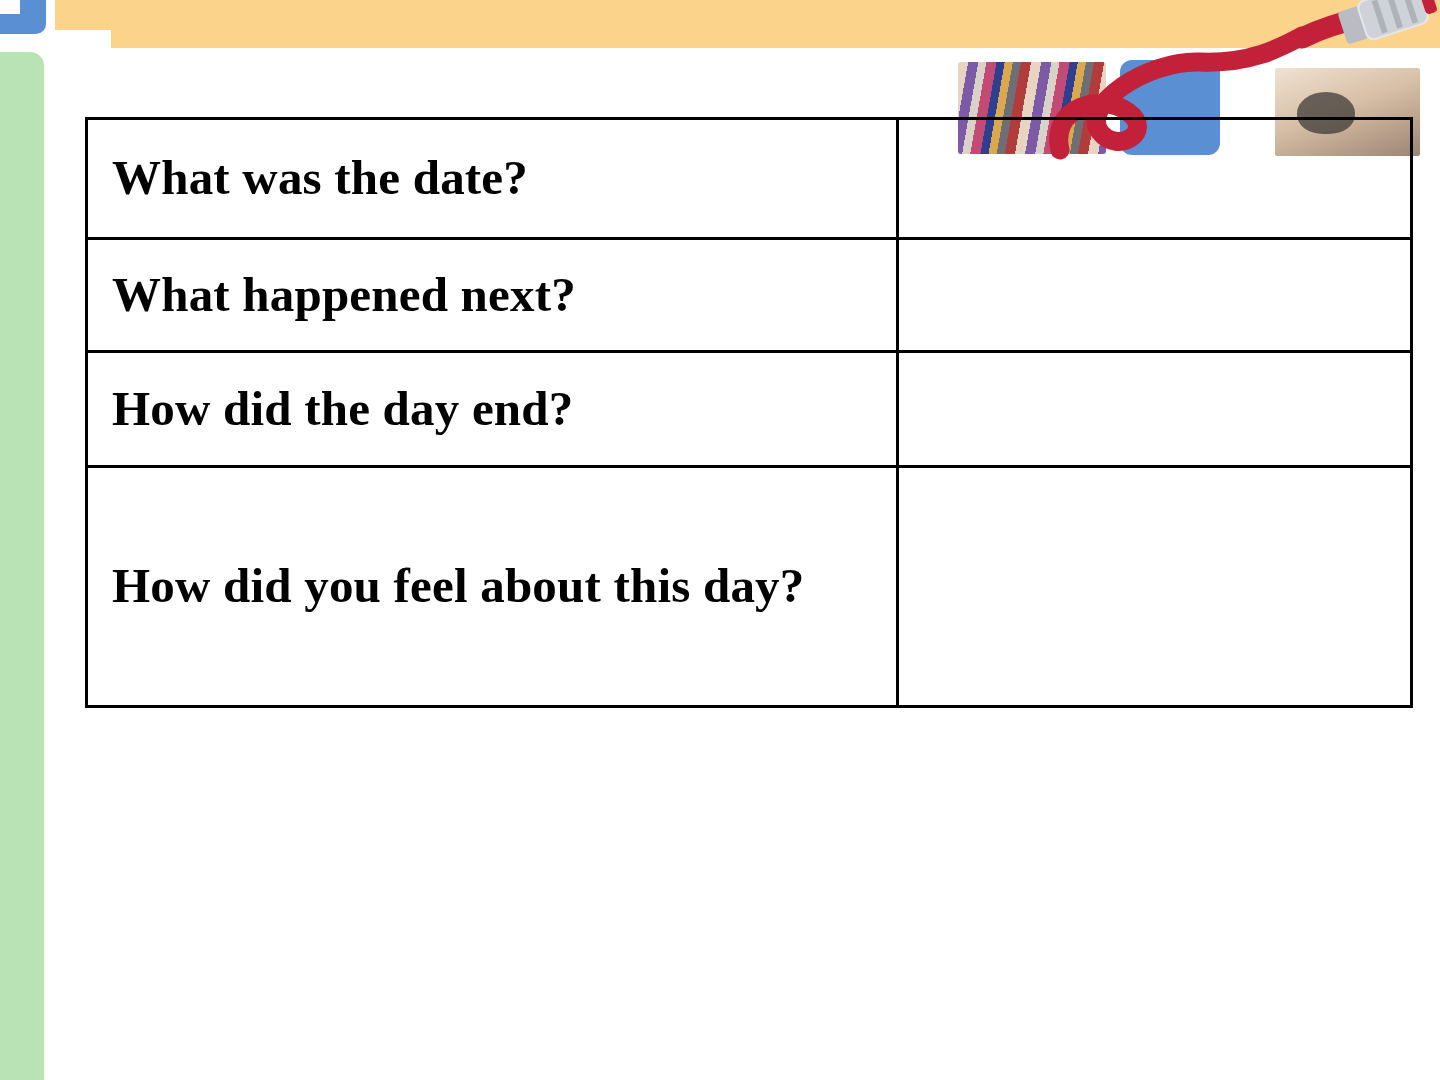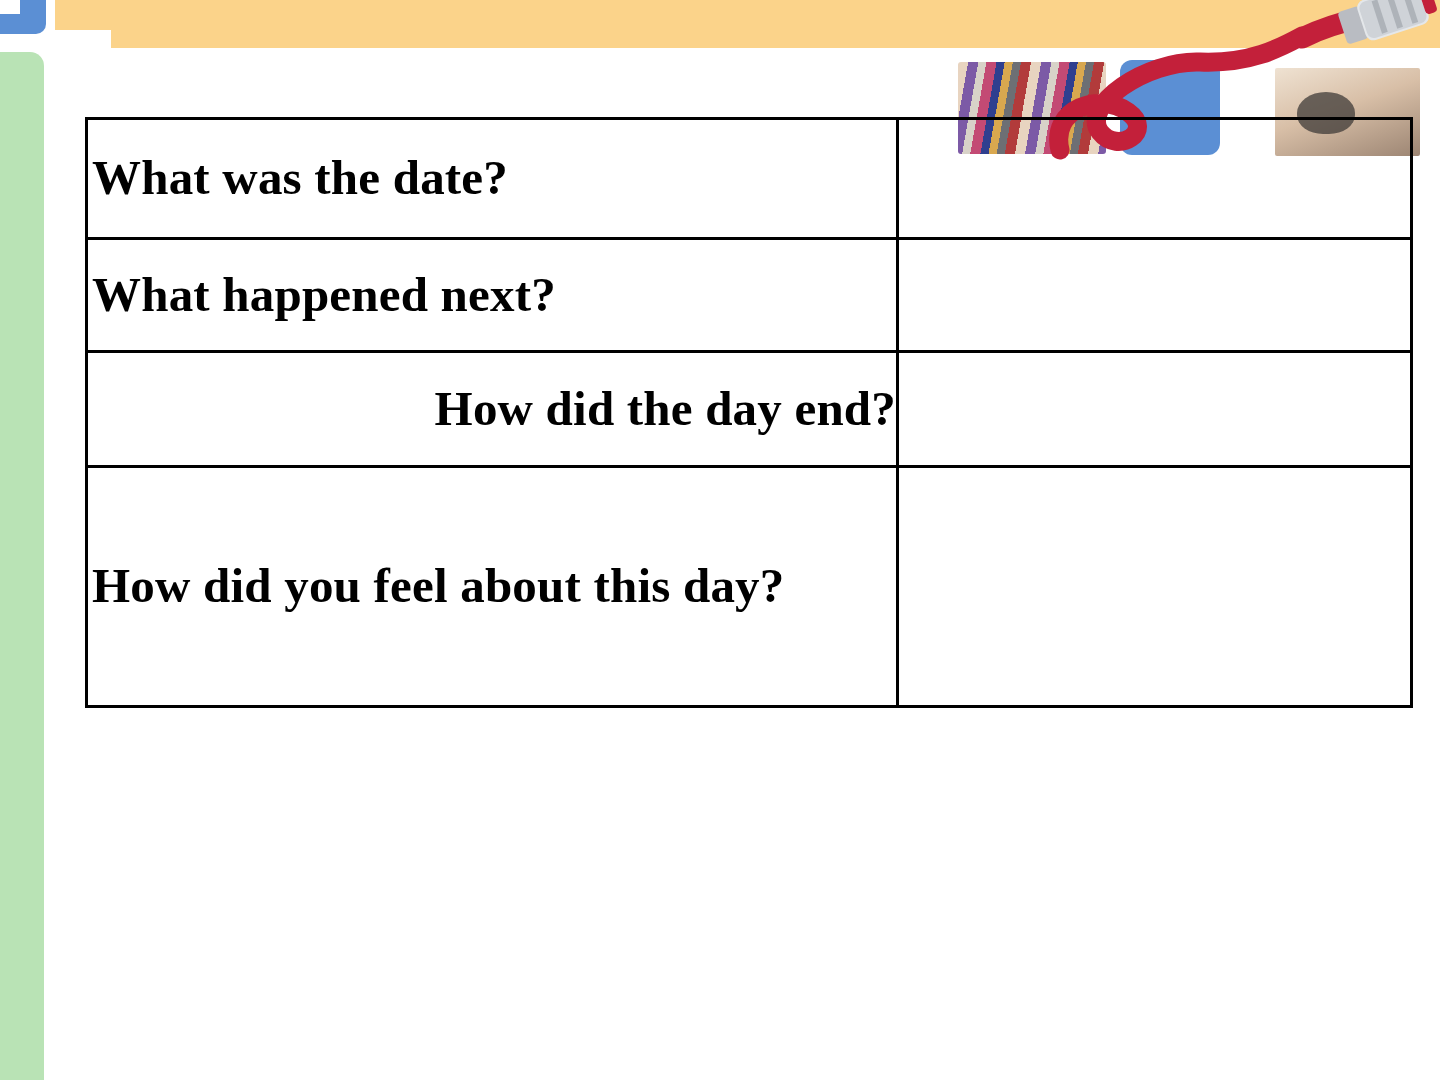--- a/index.html
+++ b/index.html
@@ -168,30 +168,30 @@
   }
   .col-q { width: 808px; }
   .col-a { width: 511px; }
 
   .qtext {
     font-family: "Liberation Serif", serif;
     font-size: 49px;
     font-weight: bold;
     color: #000000;
     line-height: 1.32;
-    padding: 10px 0 10px 4px;
+    padding: 10px 0 10px 24px;
     letter-spacing: 0.2px;
   }
   .ans-cell { background: transparent; }
 
   .r1 td { height: 117px; }
   .r2 td { height: 112px; }
   .r3 td { height: 240px; }
   .r4 td { height: 110px; }
-  .r5 td { height: 112px; text-align: right; }
+  .r5 td { height: 112px; }
   .r6 td { height: 237px; }
 </style>
 </head>
 <body>
 
 <div class="slide">
 
   <div class="top-band">
     <div class="top-band-cap"></div>
     <div class="top-band-white"></div>

